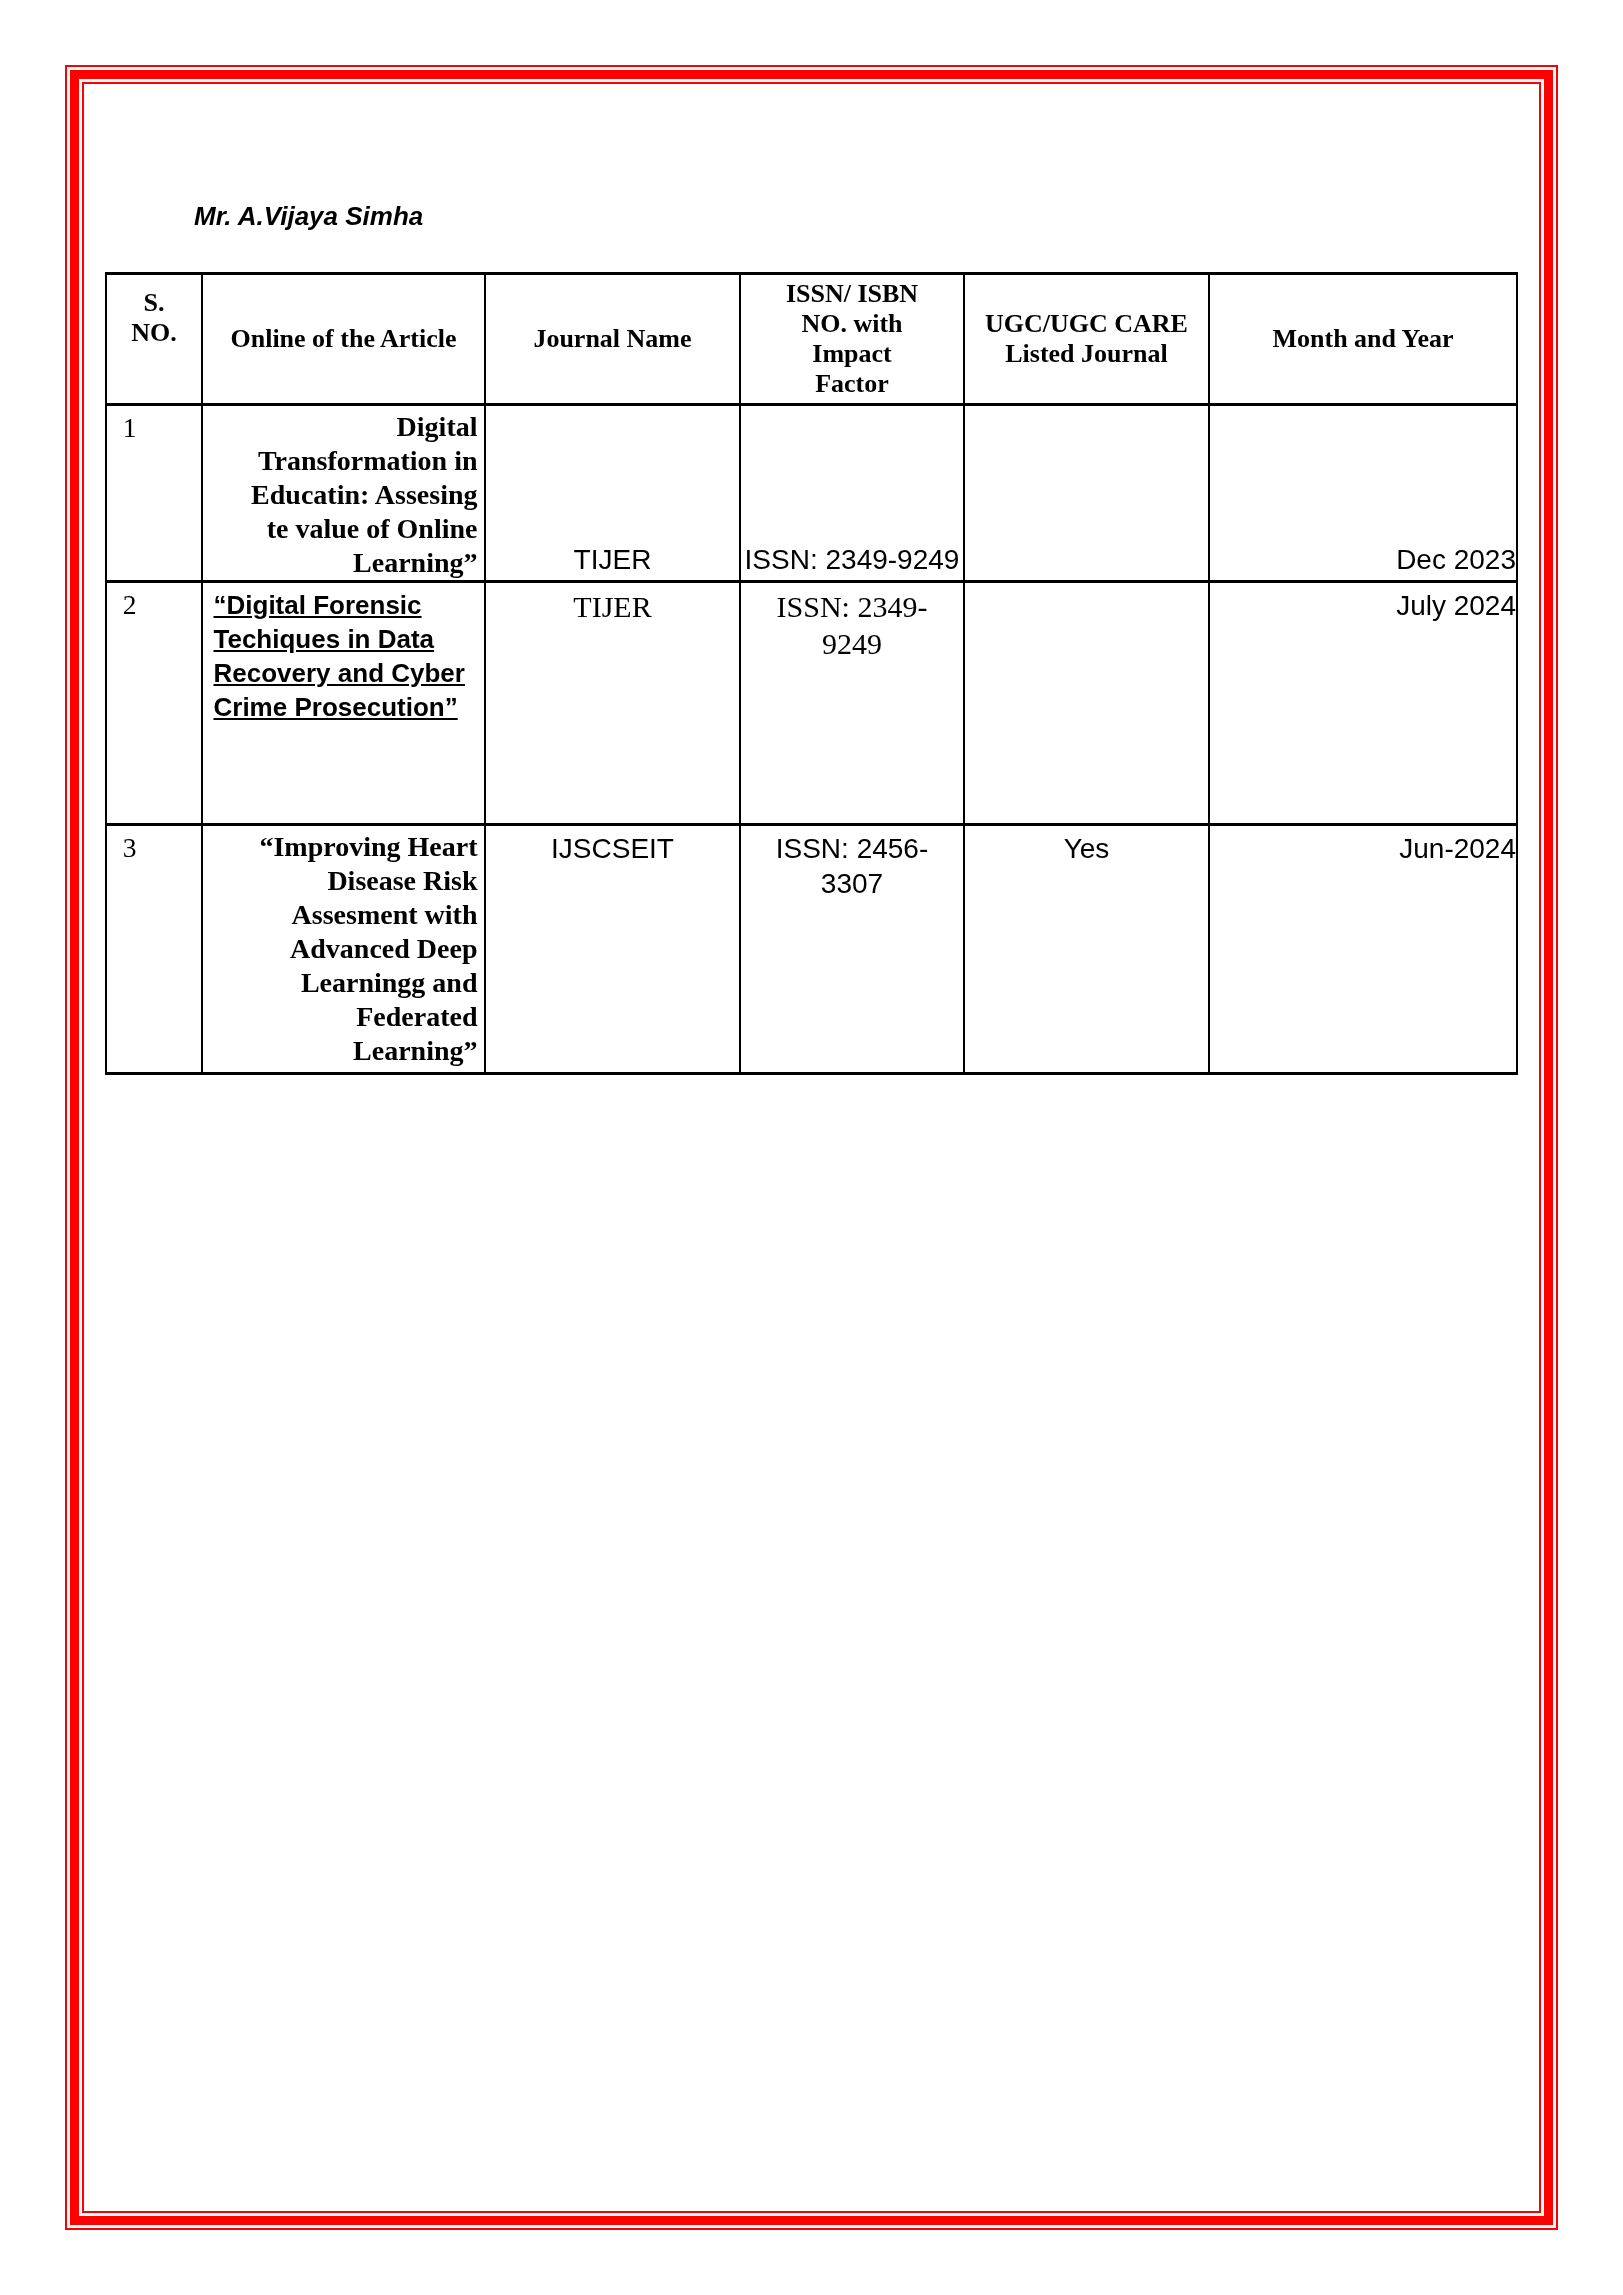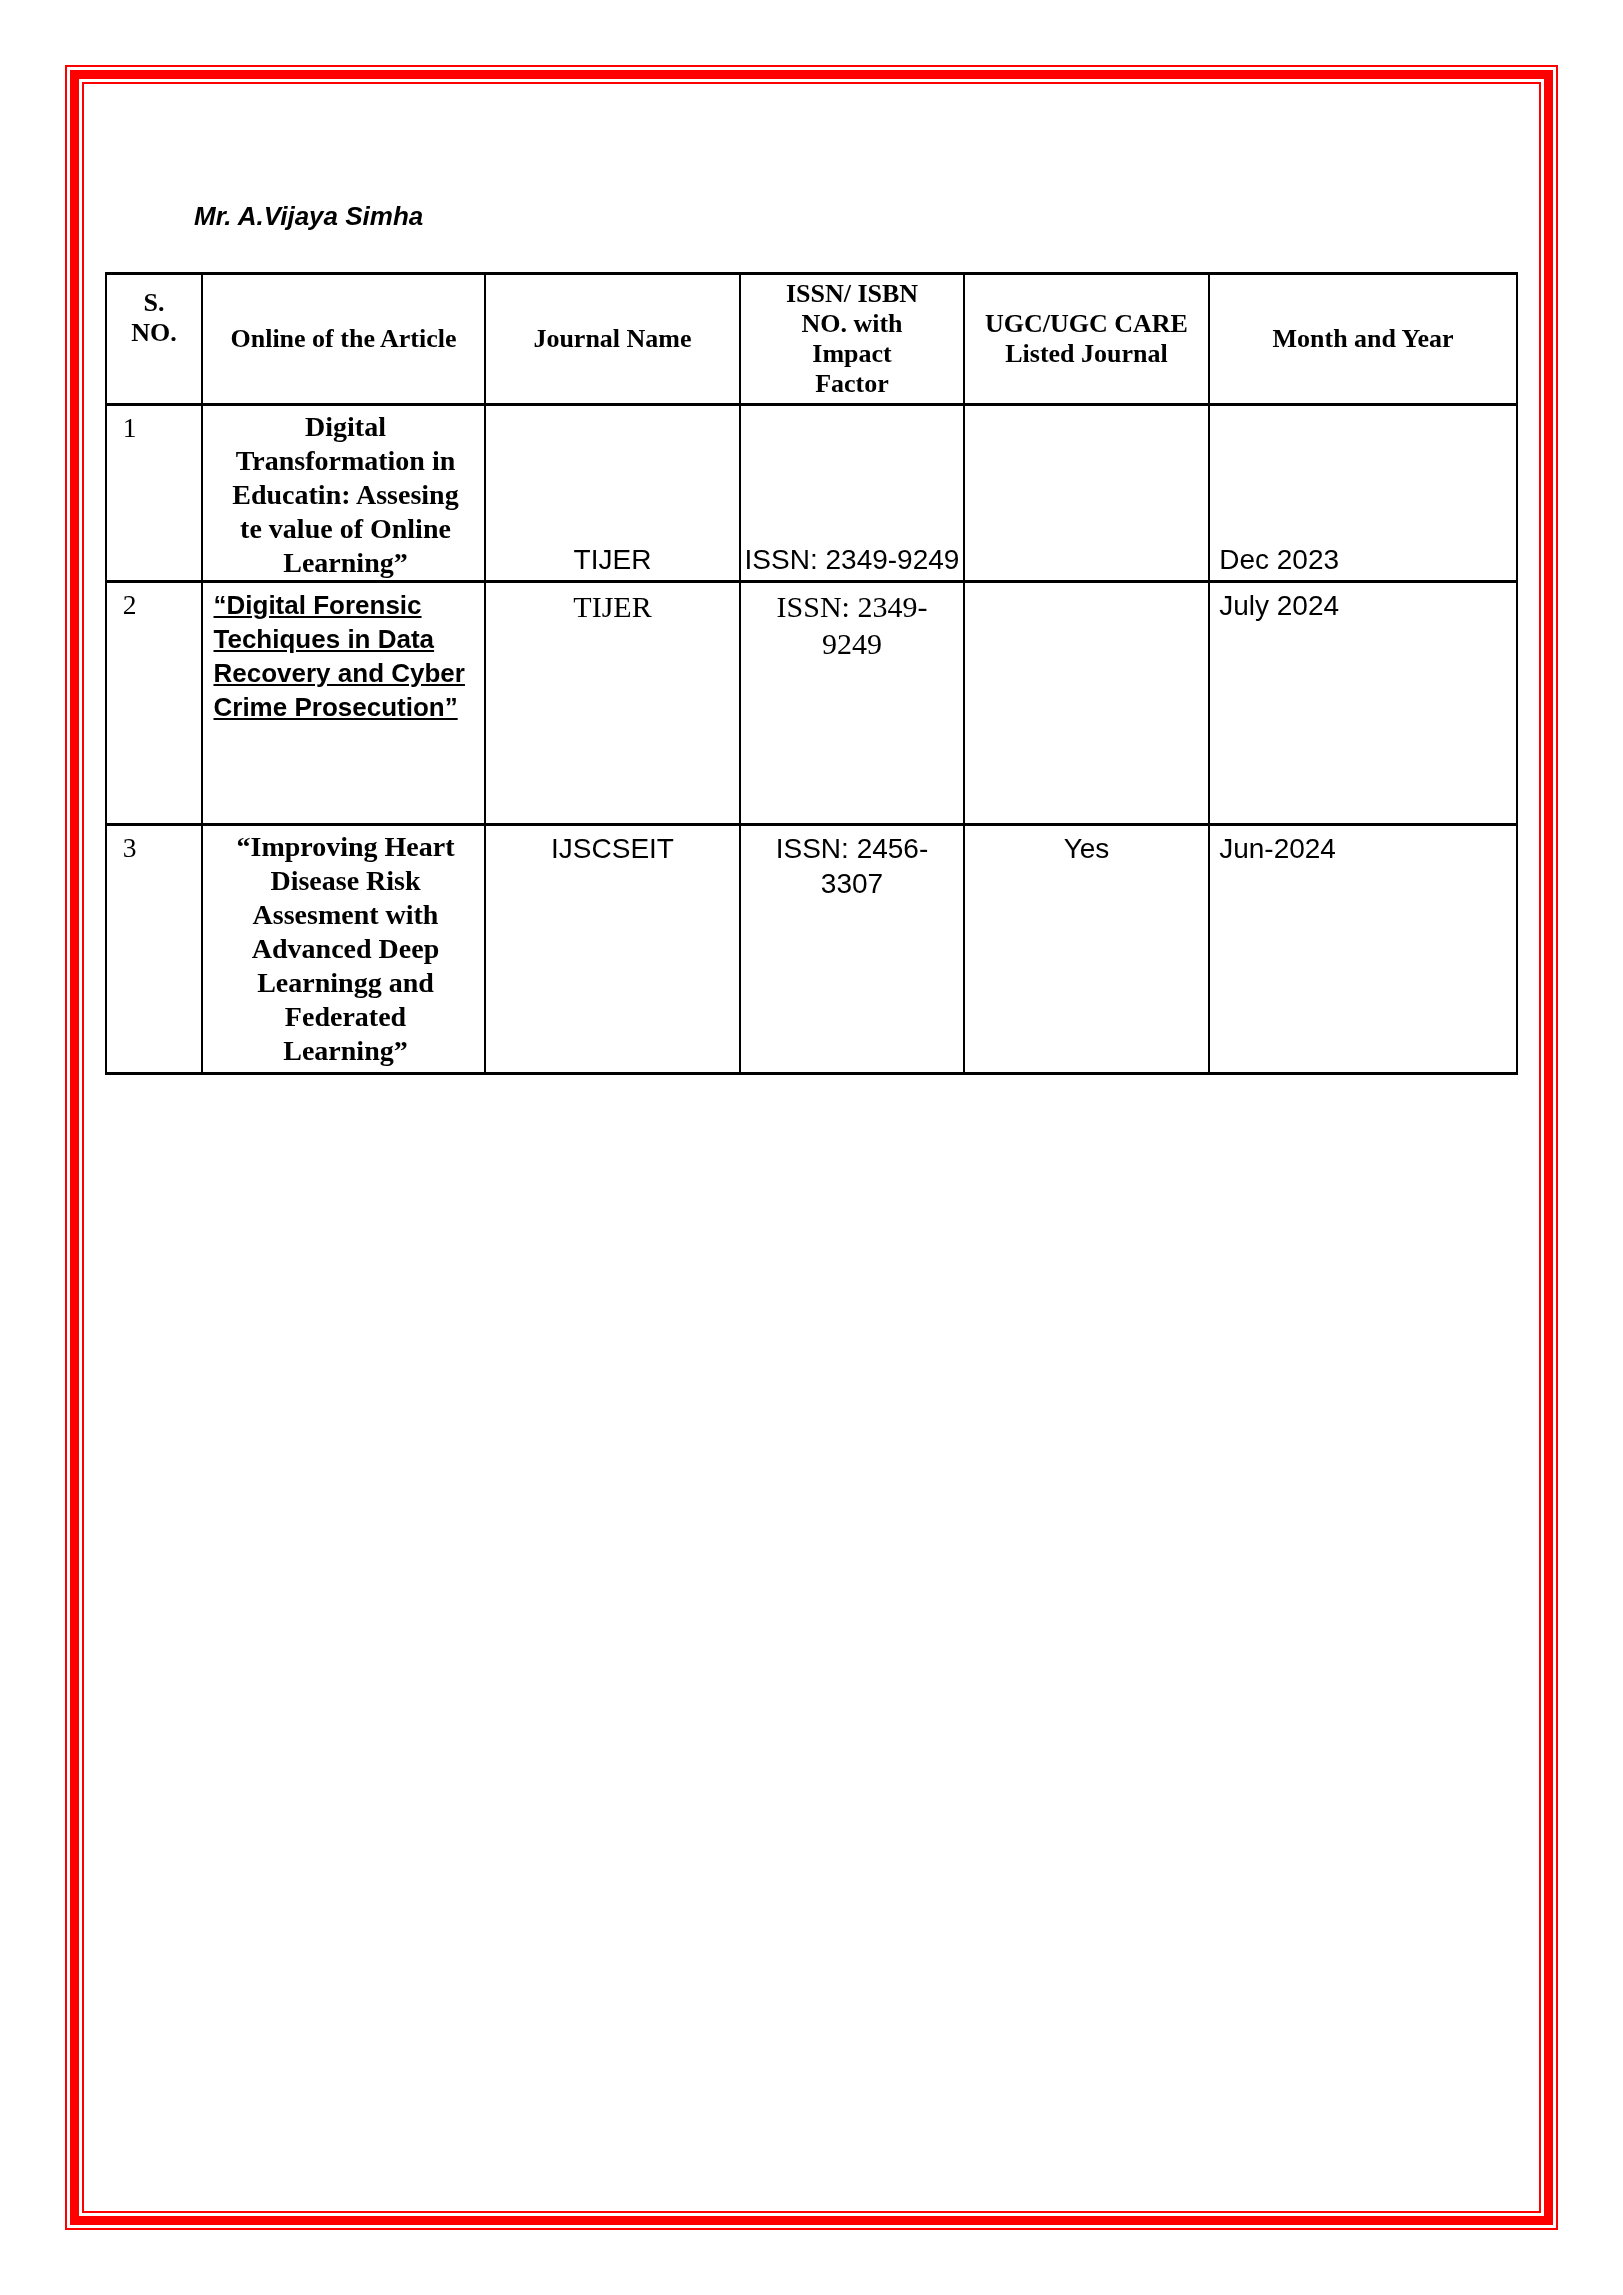--- a/index.html
+++ b/index.html
@@ -66,36 +66,36 @@
   td.sno-cell {
     font-family: "Liberation Serif", "DejaVu Serif", serif;
     font-size: 27.5px; line-height: 31px;
     vertical-align: top; text-align: left;
     padding: 6.5px 3.9px 0 15.7px;
   }
   td.title-serif {
     font-family: "Liberation Serif", "DejaVu Serif", serif;
     font-weight: bold;
     font-size: 28px; line-height: 34px;
-    vertical-align: top; text-align: center;
+    vertical-align: top; text-align: right;
     padding: 3.9px 6.5px 0 10.5px;
   }
   td.title-sans {
     font-family: "Liberation Sans", "DejaVu Sans", sans-serif;
     font-weight: bold;
     font-size: 26px; line-height: 34px;
     vertical-align: top; text-align: left;
     padding: 5.2px 6.5px 0 10.5px;
     text-decoration: underline;
   }
   td.body-sans  { font-size: 28px; line-height: 35px; }
   td.body-serif { font-size: 30px; line-height: 37px; }
   td.pad-top    { padding-top: 5.2px; }
   td.pad-bottom { padding-bottom: 2.6px; }
-  td.pad-left   { padding-left: 9.2px; }
+  td.pad-left   { padding-left: 9.2px; text-align: right; }
 </style>
 </head>
 <body>
 
 <div class="frame frame-outer"></div>
 <div class="frame frame-thick"></div>
 <div class="frame frame-inner"></div>
 
 <div class="author-heading">Mr. A.Vijaya Simha</div>
 

